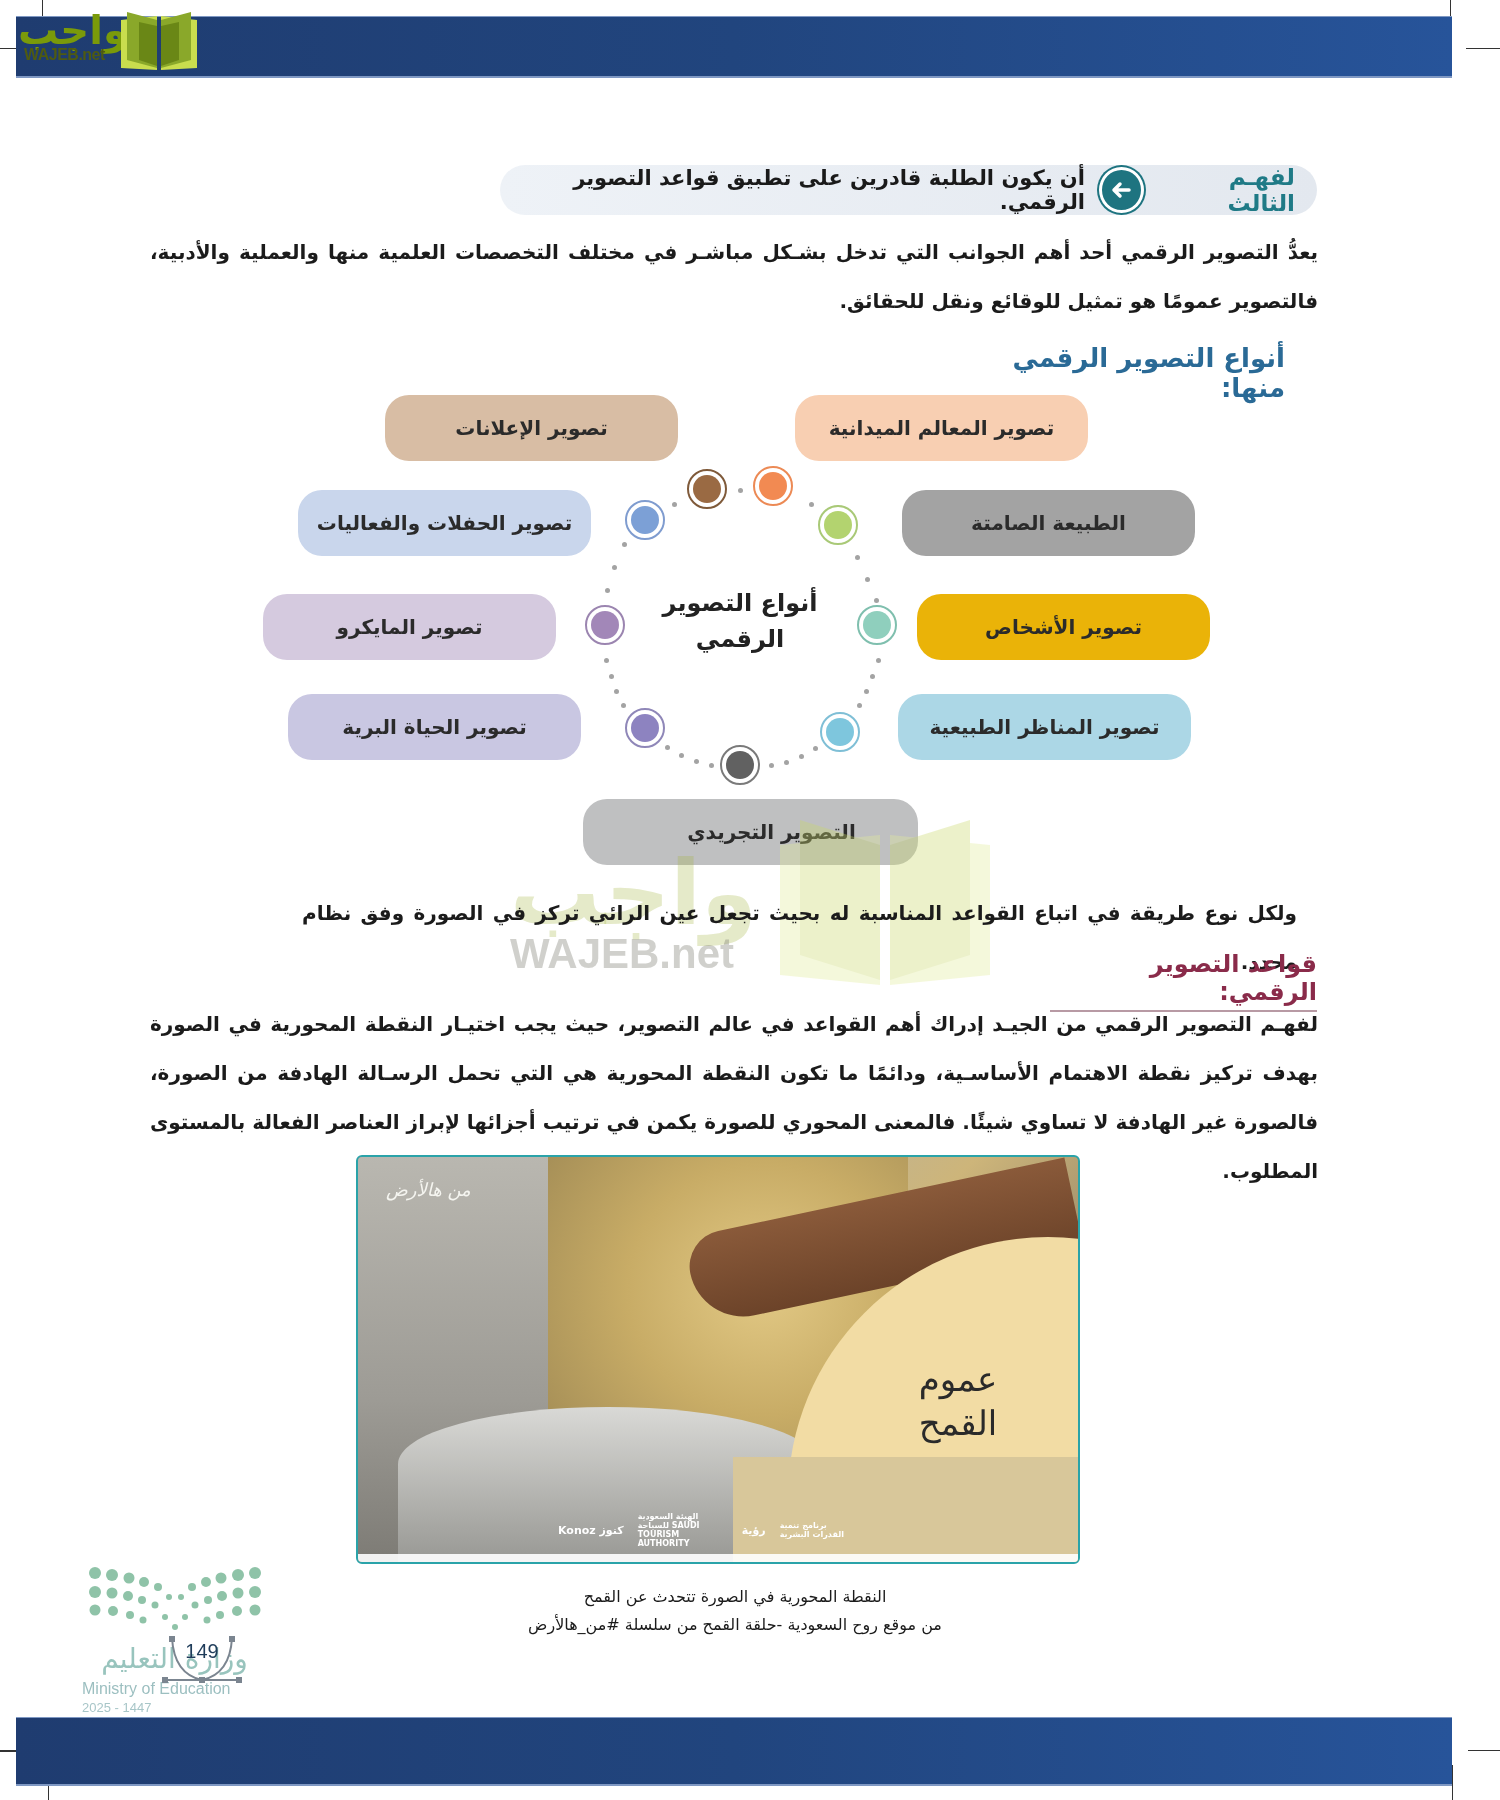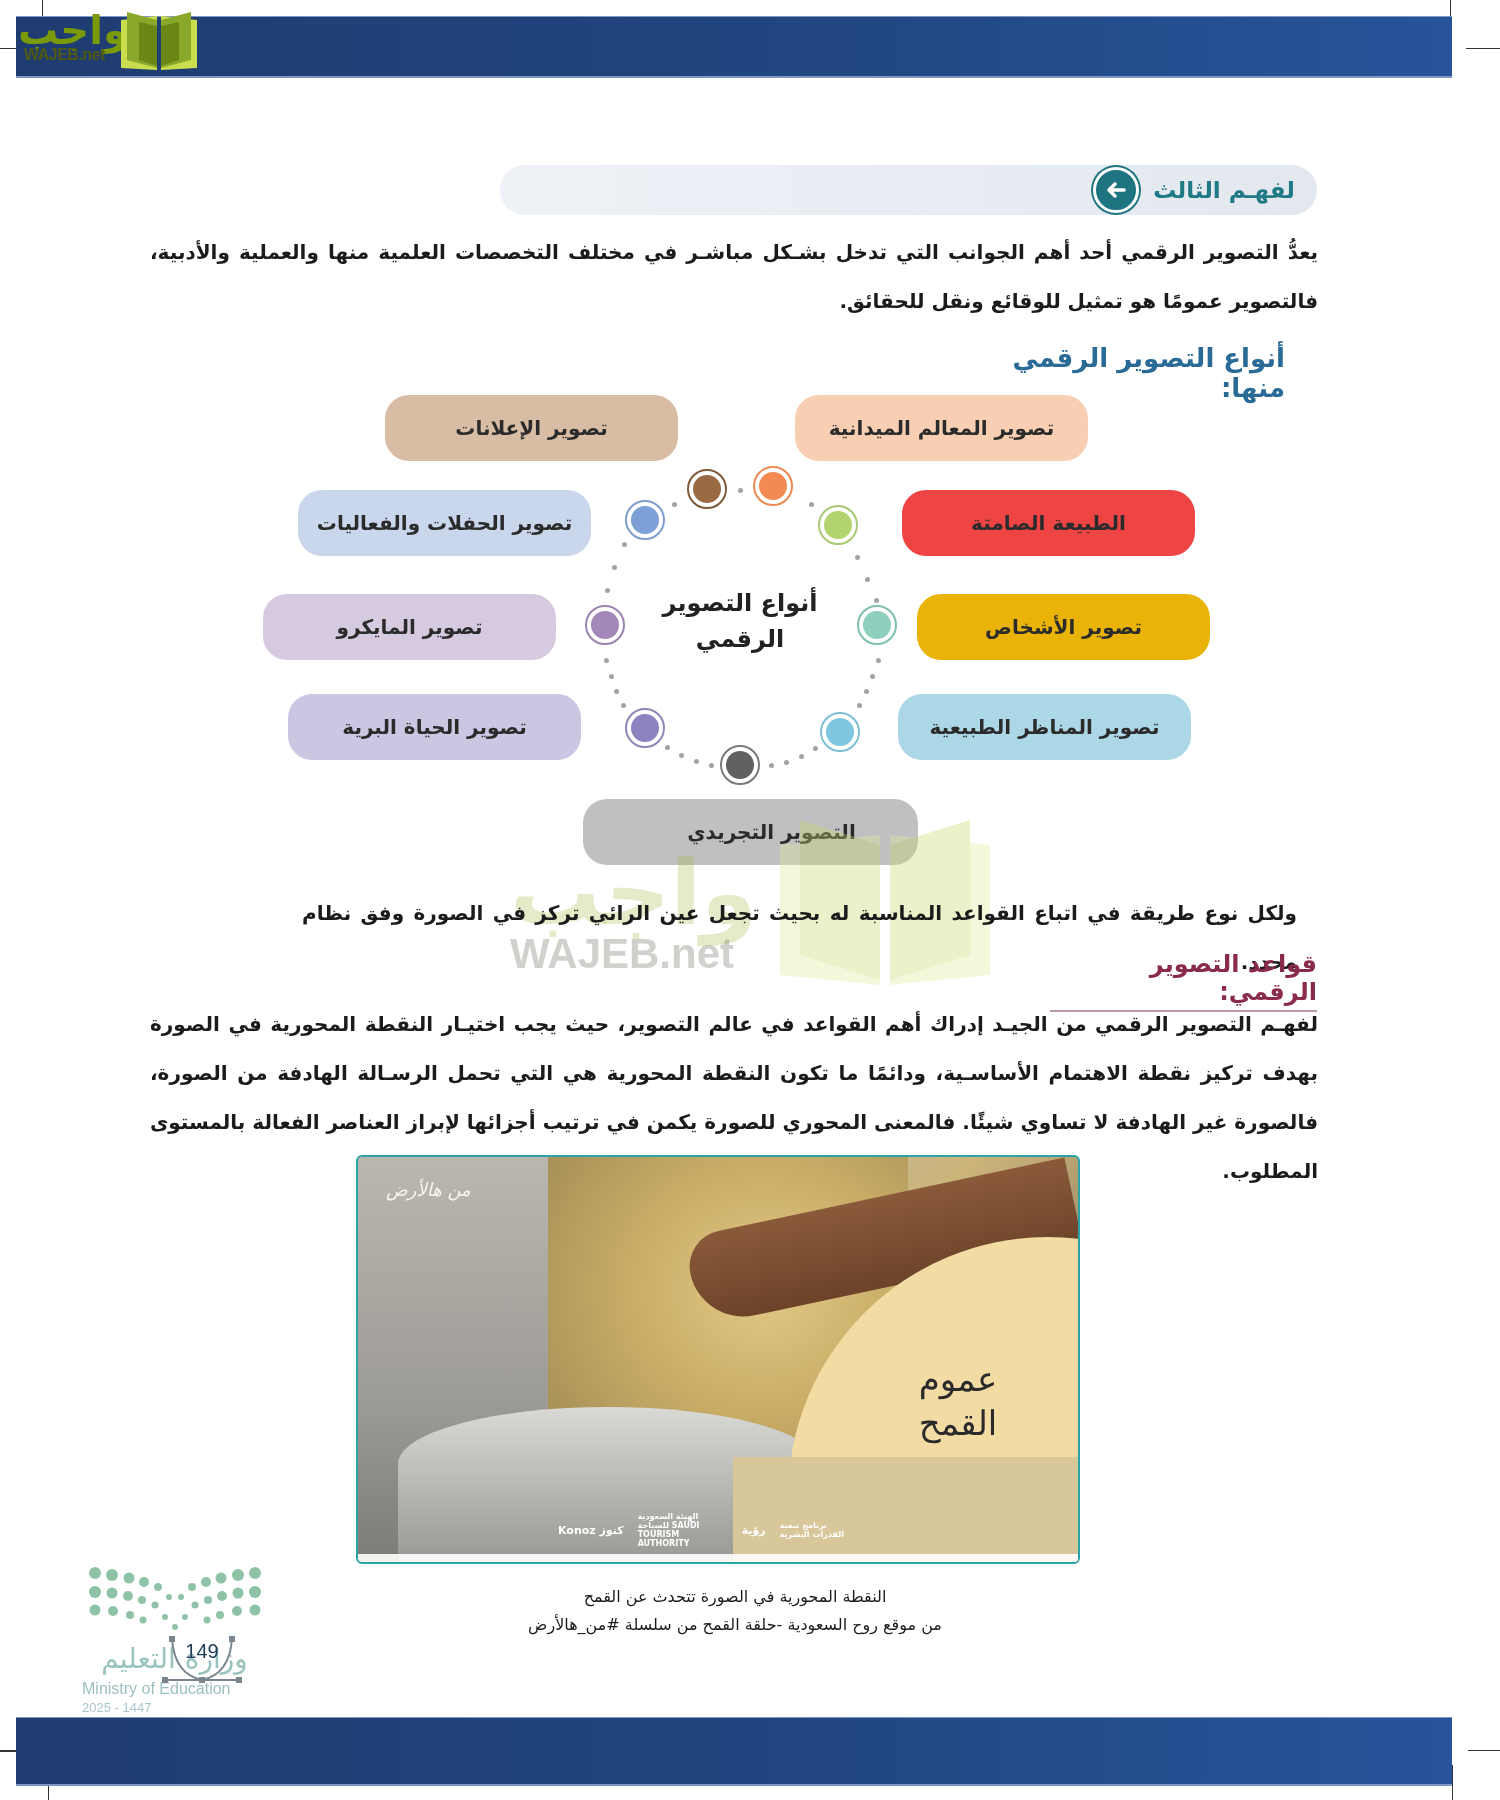--- a/index.html
+++ b/index.html
@@ -146,20 +146,21 @@
   </svg>
 </div>
 
 <div class="goal">
   <span class="goal-label">لفهـم الثالث</span>
   <span class="goal-arrow">
     <svg width="24" height="24" viewBox="0 0 24 24">
         <path d="M20 12 H6 M11 6 L5 12 L11 18" stroke="#fff" stroke-width="3.5" fill="none" stroke-linecap="round" stroke-linejoin="round"></path>
       </svg>
   </span>
+  <span class="goal-text">أن يكون الطلبة قادرين على تطبيق قواعد التصوير الرقمي.</span>
 </div>
 
 <p class="para" style="left:150px;top:228px;width:1168px;margin:0;">يعدُّ التصوير الرقمي أحد أهم الجوانب التي تدخل بشـكل مباشـر في مختلف التخصصات العلمية منها والعملية والأدبية، فالتصوير عمومًا هو تمثيل للوقائع ونقل للحقائق.</p>
 
 <div class="sub-heading-blue" style="left:1010px;top:343px;width:275px;text-align:right;">أنواع التصوير الرقمي منها:</div>
 
 <div>
 
   <div class="small-dot" style="left:738px;top:488px;"></div>
   <div class="small-dot" style="left:672px;top:502px;"></div>
@@ -213,21 +214,21 @@
     </div>
   <div class="dot-ring" style="left:687px;top:469px;border-color:#7f5a3a;">
     <div class="dot-core" style="background:#9a6a43;"></div>
     </div>
 
   <div class="center-title">أنواع التصوير الرقمي</div>
 
   <div class="pill" style="left:795px;top:395px;background:#f8cfb2;">
     <span>تصوير المعالم الميدانية</span>
     </div>
-  <div class="pill" style="left:902px;top:490px;background:#ef4444;">
+  <div class="pill" style="left:902px;top:490px;background:#a3a3a3;">
     <span>الطبيعة الصامتة</span>
     </div>
   <div class="pill" style="left:917px;top:594px;background:#eab308;">
     <span>تصوير الأشخاص</span>
     </div>
   <div class="pill" style="left:898px;top:694px;background:#acd7e6;">
     <span>تصوير المناظر الطبيعية</span>
     </div>
   <div class="pill" style="left:583px;top:799px;background:#bfc0c1;padding-left:42px;">
     <span>التصوير التجريدي</span>

